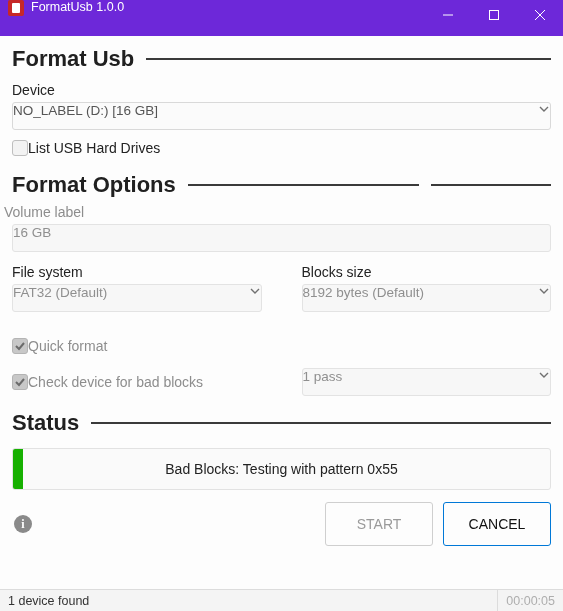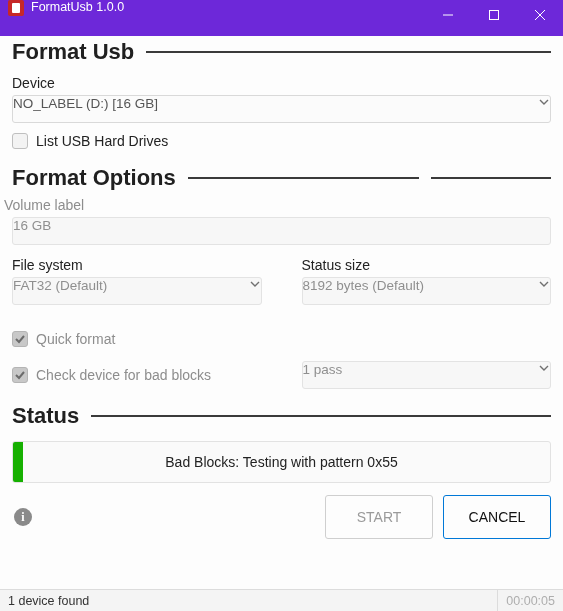--- a/index.html
+++ b/index.html
@@ -23,21 +23,21 @@
     width: 100%; height: 28px; border: 1px solid #d9d9d9; border-radius: 3px;
     background: #fbfbfb; display: flex; align-items: flex-start; justify-content: space-between;
     padding: 0 0; font-size: 13.5px; color: #555;
   }
   .input { justify-content: flex-start; }
   .select.dim, .input.dim { color: #8f8f8f; border-color: #e3e3e3; background: #f7f7f7; }
   .chev { width: 12px; height: 12px; }
   .chev path { stroke: #707070; stroke-width: 1.4; fill: none; }
   .row2 { display: flex; gap: 40px; }
   .col { flex: 1; }
-  .chk { display: flex; align-items: center; gap: 8px; font-size: 14px; }
+  .chk { display: flex; align-items: center; font-size: 14px; }
   .chk .box { width: 16px; height: 16px; border: 1px solid #bfbfbf; border-radius: 3px; background: #f3f3f3; display: flex; align-items: center; justify-content: center; }
   .chk .box.on { background: #c8c8c8; border-color: #b4b4b4; }
   .chk .box svg { stroke: #6b6b6b; stroke-width: 2; fill: none; }
   
   .progress { height: 42px; border: 1px solid #e2e2e2; border-radius: 3px; background: #fafafa; position: relative; display: flex; align-items: center; justify-content: center; font-size: 14px; color: #222; }
   .progress .fill { position: absolute; left: 0; top: 0; bottom: 0; width: 10px; background: #16b000; border-radius: 2px 0 0 2px; }
   
   .btnrow { display: flex; justify-content: flex-end; gap: 10px; align-items: center; margin-top: 12px; }
   .btnrow .info { width: 18px; height: 18px; border-radius: 50%; background: #8a8a8a; color: #fff; font-size: 12px; font-weight: bold; display: flex; align-items: center; justify-content: center; margin-right: auto; margin-left: 2px; font-family: Georgia, serif; }
   .button { width: 108px; height: 44px; border: 1px solid #cfcfcf; border-radius: 3px; background: #fdfdfd; font-size: 14px; display: flex; align-items: center; justify-content: center; }
@@ -65,21 +65,21 @@
   </div>
   <div class="btn">
     <svg width="10" height="10">
         <path d="M0 0 L10 10 M10 0 L0 10"></path>
       </svg>
   </div>
 </div>
 
 <div class="content">
 
-  <div class="section-head" style="margin-top:3px;">
+  <div class="section-head" style="margin-top:10px;">
     <h2>Format Usb</h2>
     <div class="line"></div>
   </div>
 
   <div style="margin-top:10px;">
     <div class="label">Device</div>
     <div class="select" style="margin-top:4px;">
       <span>NO_LABEL (D:) [16 GB]</span>
       <svg class="chev">
           <path d="M2 4 L6 8 L10 4"></path>
@@ -109,21 +109,21 @@
     <div class="col">
       <div class="label">File system</div>
       <div class="select dim" style="margin-top:4px;">
         <span>FAT32 (Default)</span>
         <svg class="chev">
             <path d="M2 4 L6 8 L10 4"></path>
           </svg>
       </div>
     </div>
     <div class="col">
-      <div class="label">Status size</div>
+      <div class="label">Blocks size</div>
       <div class="select dim" style="margin-top:4px;">
         <span>8192 bytes (Default)</span>
         <svg class="chev">
             <path d="M2 4 L6 8 L10 4"></path>
           </svg>
       </div>
     </div>
   </div>
 
   <div class="chk" style="margin-top:26px;">

